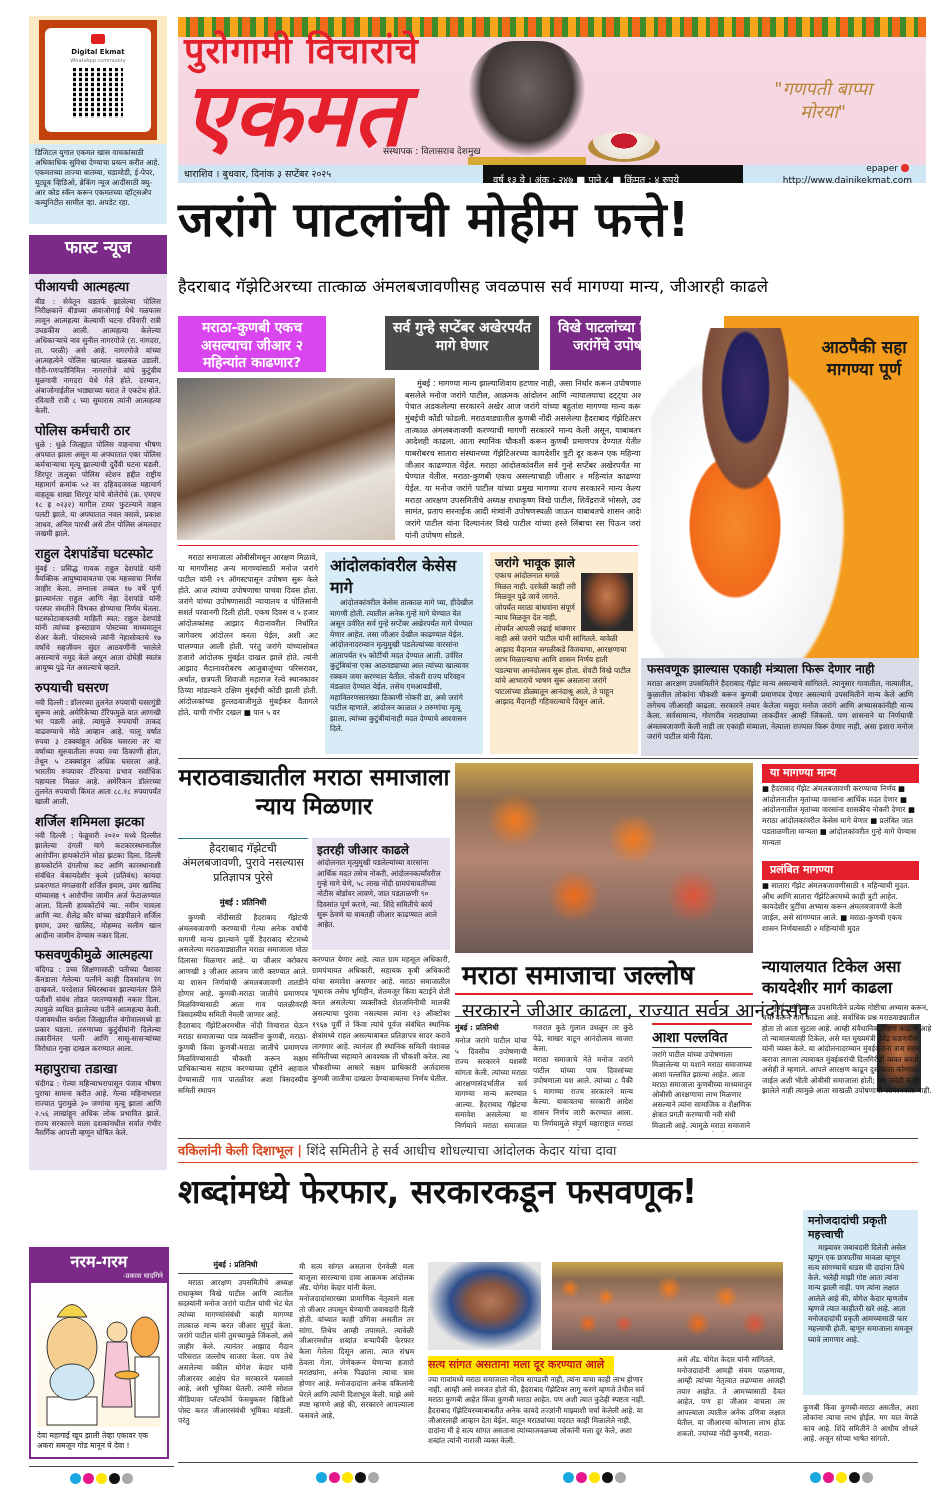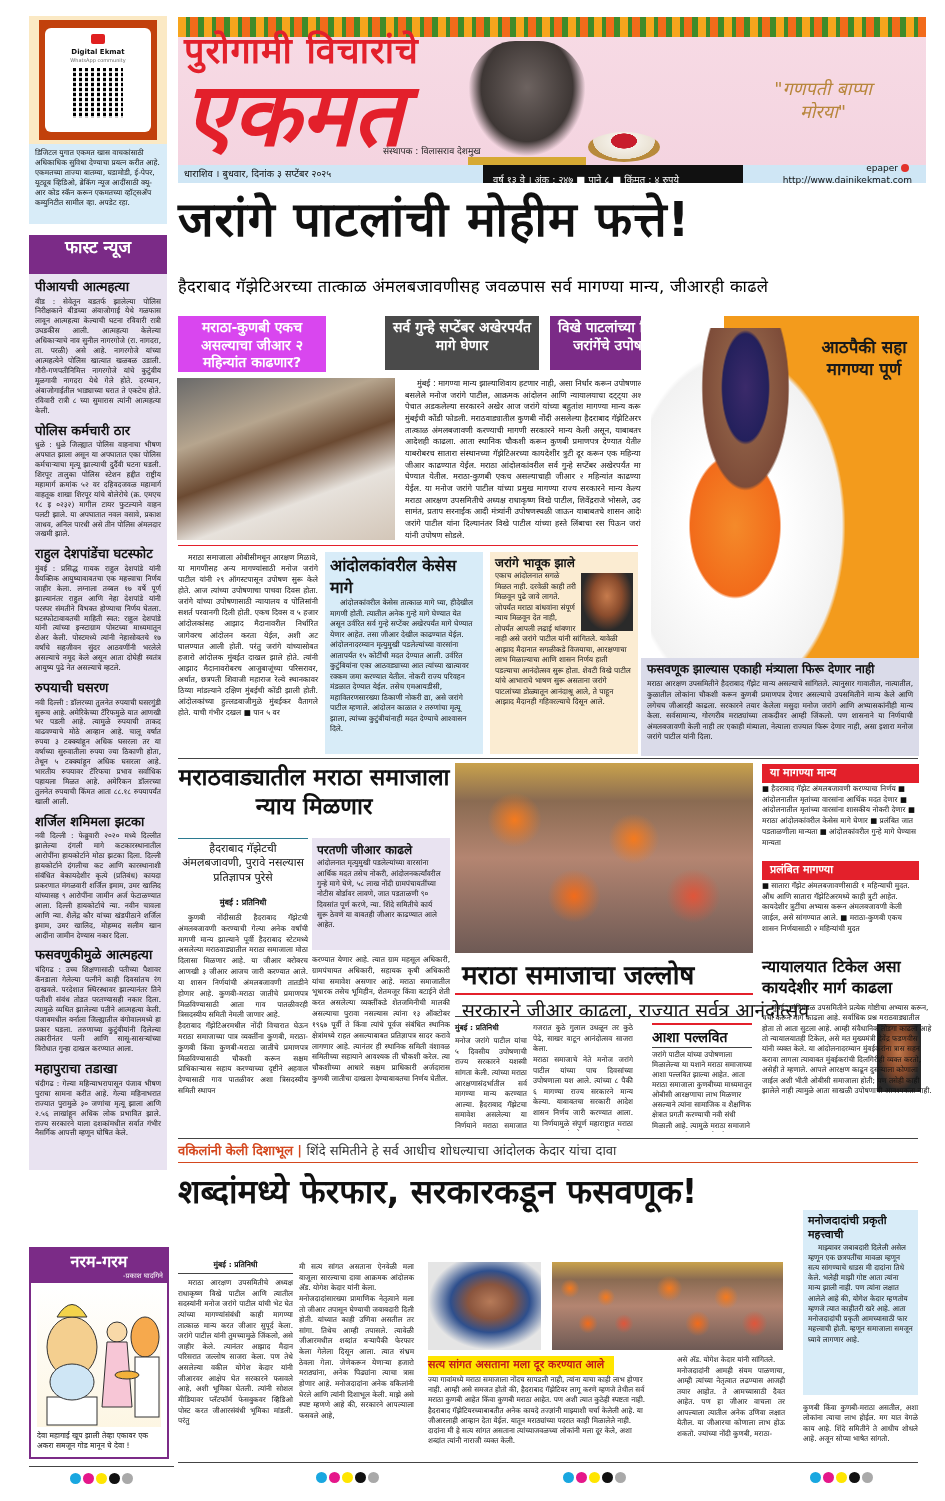--- a/index.html
+++ b/index.html
@@ -190,21 +190,21 @@
 
 <div class="abs hr" style="left:178px;top:758px;width:740px"></div>
 
 <div class="abs" style="left:178px;top:763px;width:272px;text-align:center;font-size:23px;font-weight:bold;line-height:1.25">मराठवाड्यातील मराठा समाजाला न्याय मिळणार</div>
 <div class="abs hr" style="left:178px;top:838px;width:130px;background:#2b7a90"></div>
 <div class="abs" style="left:178px;top:842px;width:130px;text-align:center;font-size:11px;line-height:1.3">हैदराबाद गॅझेटची अंमलबजावणी, पुरावे नसल्यास प्रतिज्ञापत्र पुरेसे</div>
 <div class="abs" style="left:178px;top:898px;width:130px;text-align:center;font-size:8px;font-weight:bold">मुंबई : प्रतिनिधी</div>
 <div class="abs para" style="left:178px;top:913px;width:130px;height:218px;font-size:7.4px;text-indent:10px;white-space:pre-line">कुणबी नोंदीसाठी हैदराबाद गॅझेटची अंमलबजावणी करण्याची गेल्या अनेक वर्षांची मागणी मान्य झाल्याने पूर्वी हैदराबाद स्टेटमध्ये असलेल्या मराठवाड्यातील मराठा समाजाला मोठा दिलासा मिळणार आहे. या जीआर बरोबरच आणखी ३ जीआर आजच जारी करण्यात आले. या शासन निर्णयांची अंमलबजावणी तातडीने होणार आहे. कुणबी-मराठा जातीचे प्रमाणपत्र मिळविण्यासाठी आता गाव पातळीवरही त्रिसदस्यीय समिती नेमली जाणार आहे.
  हैदराबाद गॅझेटिअरमधील नोंदी विचारात घेऊन मराठा समाजाच्या पात्र व्यक्तींना कुणबी, मराठा-कुणबी किंवा कुणबी-मराठा जातीचे प्रमाणपत्र मिळविण्यासाठी चौकशी करून सक्षम प्राधिकाऱ्यास सहाय करण्याच्या दृष्टीने अहवाल देण्यासाठी गाव पातळीवर अशा त्रिसदस्यीय समिती स्थापन</div>
 <div class="abs" style="left:312px;top:838px;width:138px;height:112px;background:#e9e3f1;padding:4px 5px">
-  <div class="sectitle" style="font-size:12px">परतणी जीआर काढले</div>
+  <div class="sectitle" style="font-size:12px">इतरही जीआर काढले</div>
   <div style="font-size:7.3px;line-height:1.42">आंदोलनात मृत्युमुखी पडलेल्यांच्या वारसांना आर्थिक मदत तसेच नोकरी, आंदोलनकर्त्यांवरील गुन्हे मागे घेणे, ५८ लाख नोंदी ग्रामपंचायतींच्या नोटीस बोर्डावर लावणे, जात पडताळणी ९० दिवसांत पूर्ण करणे, न्या. शिंदे समितीचे कार्य सुरू ठेवणे या बाबतही जीआर काढण्यात आले आहेत.</div>
 </div>
 <div class="abs para" style="left:312px;top:955px;width:138px;height:176px;font-size:7.4px">करण्यात येणार आहे. त्यात ग्राम महसूल अधिकारी, ग्रामपंचायत अधिकारी, सहायक कृषी अधिकारी यांचा समावेश असणार आहे. मराठा समाजातील भूधारक तसेच भूमिहीन, शेतमजूर किंवा बटाईने शेती करत असलेल्या व्यक्तींकडे शेतजमिनीची मालकी असल्याचा पुरावा नसल्यास त्यांना १३ ऑक्टोबर १९६७ पूर्वी ते किंवा त्यांचे पूर्वज संबंधित स्थानिक क्षेत्रांमध्ये राहत असल्याबाबत प्रतिज्ञापत्र सादर करावे लागणार आहे. त्यानंतर ही स्थानिक समिती वंशावळ समितीच्या सहायाने आवश्यक ती चौकशी करेल. त्या चौकशीच्या आधारे सक्षम प्राधिकारी अर्जदारास कुणबी जातीचा दाखला देण्याबाबतचा निर्णय घेतील.</div>
 
 <div class="abs crowd"></div>
 <div class="abs" style="left:462px;top:958px;width:292px;font-size:26px;font-weight:bold;white-space:nowrap">मराठा समाजाचा जल्लोष</div>
 <div class="abs hrr" style="left:455px;top:993px;width:298px"></div>
 <div class="abs" style="left:462px;top:998px;width:295px;font-size:19px;white-space:nowrap">सरकारने जीआर काढला, राज्यात सर्वत्र आनंदोत्सव</div>
 <div class="abs hr" style="left:455px;top:1016px;width:298px"></div>
 <div class="abs" style="left:455px;top:1023px;width:72px;font-size:7.5px;font-weight:bold">मुंबई : प्रतिनिधी</div>

